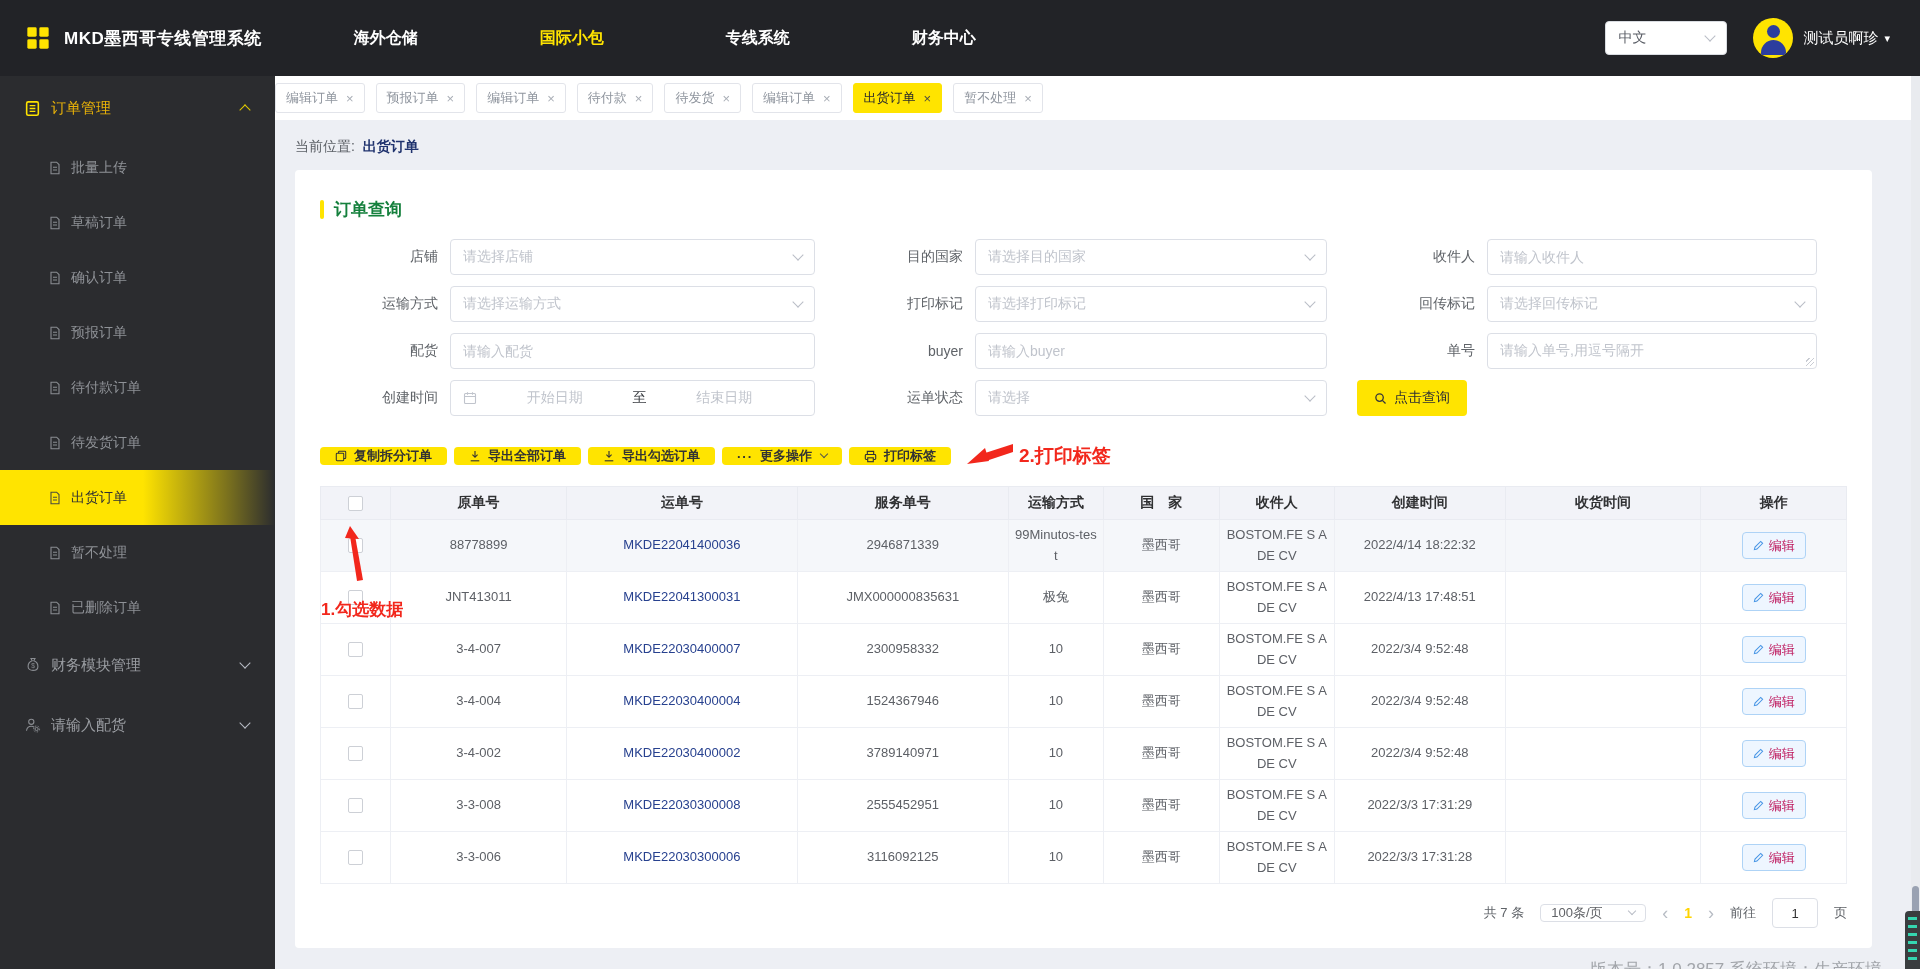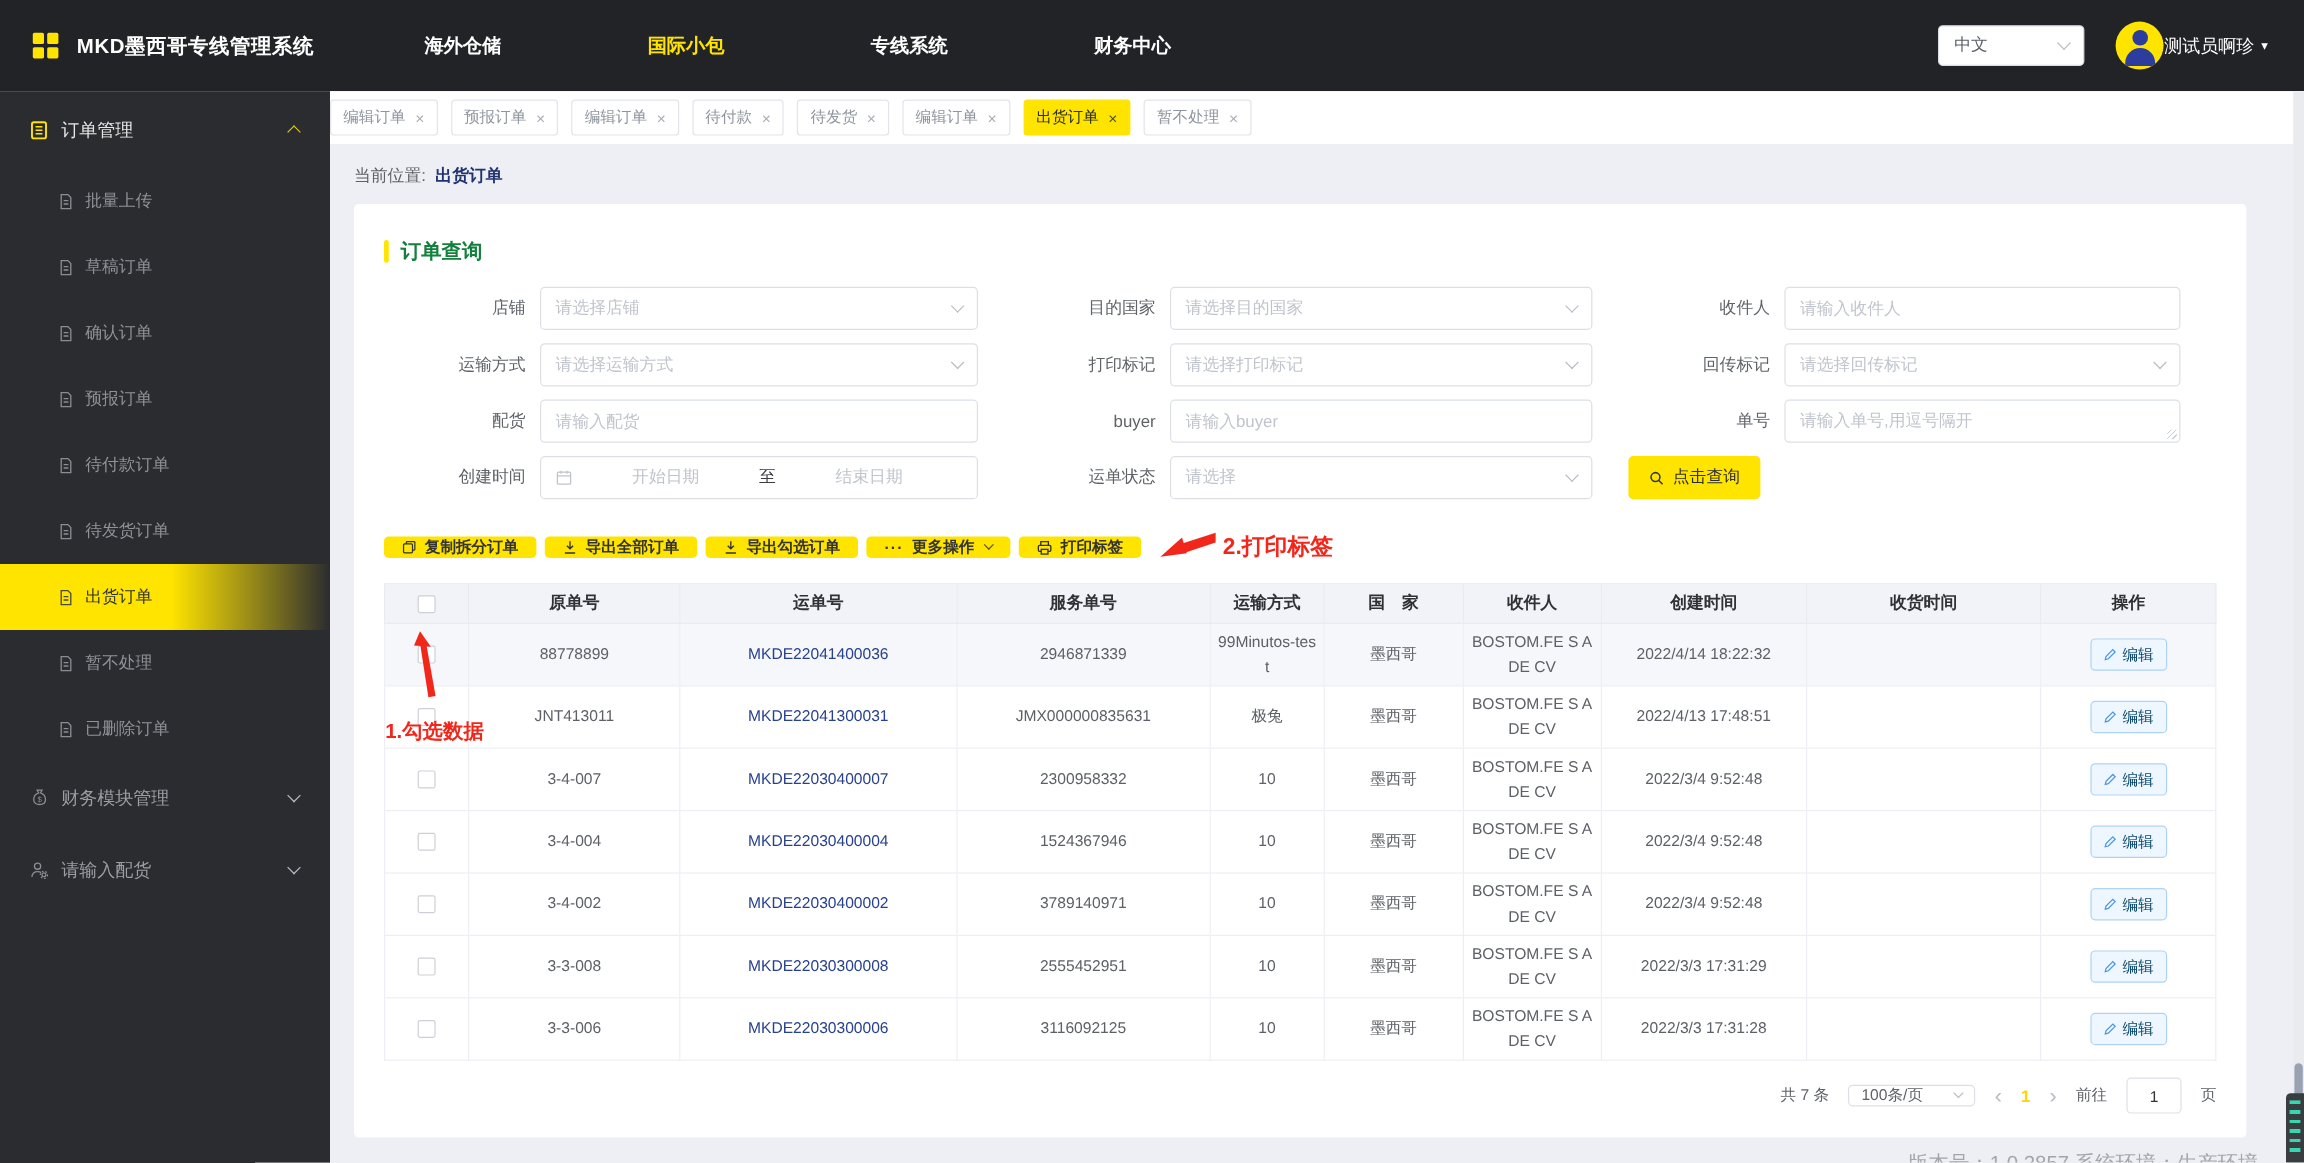--- a/index.html
+++ b/index.html
@@ -9,29 +9,29 @@
 .brand{font-size:17px;font-weight:bold;margin-left:14px;letter-spacing:.5px;white-space:nowrap}
 .nav-items{display:flex;gap:122px;margin-left:92px}
 .nav-item{font-size:16px;font-weight:bold;color:#fff;cursor:pointer;white-space:nowrap}
 .nav-item.active{color:#ffe400}
 .nav-right{margin-left:auto;display:flex;align-items:center}
 .lang-select{width:122px;height:34px;background:#fff;border:1px solid #d9dce1;border-radius:4px;display:flex;align-items:center;padding:0 12px;color:#5a5e66;font-size:14px;cursor:pointer}
 .lang-select .chev{margin-left:auto}
 .avatar{width:40px;height:40px;border-radius:50%;background:#ffe400;position:relative;overflow:hidden;margin-left:26px;flex:none}
 .avatar::before{content:"";position:absolute;top:7px;left:14px;width:13px;height:13px;border-radius:50%;background:#2c3d9e}
 .avatar::after{content:"";position:absolute;top:22px;left:8px;width:25px;height:15px;border-radius:13px 13px 0 0;background:#2c3d9e}
-.username{font-size:15px;white-space:nowrap}
+.username{font-size:15px;margin-left:10px;white-space:nowrap}
 .caret{font-size:11px;margin-left:6px;color:#fff}
 
 .chev{width:8px;height:8px;border-right:1.4px solid #b9bdc6;border-bottom:1.4px solid #b9bdc6;display:inline-block;transform:rotate(45deg);margin-top:-4px}
 .chev.up{transform:rotate(-135deg);margin-top:4px}
 
 .layout{display:flex;height:893px}
 .sidebar{width:275px;background:#2b2c2f;flex:none}
-.side-section{height:64px;display:flex;align-items:center;padding:0 26px 0 24px;color:#e5e5e5;font-size:15px;gap:10px;cursor:pointer}
+.side-section{height:64px;display:flex;align-items:center;padding:0 26px 0 24px;color:#eab308;font-size:15px;gap:10px;cursor:pointer}
 .side-section .chev{border-color:#e3cb00;margin-left:auto}
 .side-sub{height:55px;display:flex;align-items:center;padding-left:48px;gap:9px;color:#8f9297;font-size:14px;cursor:pointer}
 .side-sub.active{background:linear-gradient(90deg,#ffe400 0%,#ffe400 52%,rgba(255,228,0,.35) 84%,rgba(255,228,0,0) 100%);color:#2f3033}
 .side-sub.active svg *{stroke:#4a4b40}
 .side-section2{height:60px;display:flex;align-items:center;padding:0 26px 0 25px;color:#9a9da2;font-size:15px;gap:10px;cursor:pointer}
 .side-section2 .chev{margin-left:auto}
 
 .content{flex:1;display:flex;flex-direction:column;background:#edeff4;position:relative;overflow:hidden}
 .tabbar{background:#fff;height:44px;display:flex;align-items:center;gap:11px;flex:none}
 .tab{height:30px;padding:0 10px;border:1px solid #e2e4ea;border-radius:3px;font-size:13px;color:#8f959e;display:inline-flex;align-items:center;gap:8px;background:#fff;cursor:pointer;white-space:nowrap}
@@ -65,21 +65,21 @@
 .ann2-text{color:#f2271c;font-size:19px;font-weight:bold}
 
 .tablewrap{margin-top:16px;position:relative}
 table{width:100%;border-collapse:collapse;table-layout:fixed;border:1px solid #e9ebf1}
 th{background:#f2f3f8;height:33px;font-size:14px;font-weight:bold;color:#303133;border:1px solid #e9ebf1;text-align:center}
 td{height:52px;font-size:13px;color:#5d6066;text-align:center;border:1px solid #edeff4;padding:2px 6px;line-height:1.55}
 tr.row.hover td{background:#f5f7fa}
 td.link{color:#27418f;cursor:pointer}
 td.brk{word-break:break-all}
 .checkbox{display:inline-block;width:15px;height:15px;border:1px solid #cdd0d6;border-radius:2px;background:#fff;cursor:pointer;vertical-align:middle}
-.edit-btn{display:inline-flex;align-items:center;justify-content:center;gap:5px;width:64px;height:27px;background:#eef6ff;border:1px solid #aed3f6;border-radius:4px;color:#0c4a6e;font-size:13px;cursor:pointer}
+.edit-btn{display:inline-flex;align-items:center;justify-content:center;gap:5px;width:64px;height:27px;background:#eef6ff;border:1px solid #aed3f6;border-radius:4px;color:#be185d;font-size:13px;cursor:pointer}
 .ann1-arrow{position:absolute;left:22px;top:40px;pointer-events:none}
 .ann1-text{position:absolute;left:1px;top:112px;color:#f2271c;font-size:17px;font-weight:bold;pointer-events:none;white-space:nowrap}
 
 .pagination{display:flex;justify-content:flex-end;align-items:center;gap:16px;margin-top:14px;padding-bottom:14px;font-size:13px;color:#5f6368}
 .psel{width:106px;height:18px;border:1px solid #dcdfe6;border-radius:4px;display:flex;align-items:center;padding:0 10px;font-size:13px;color:#606266;cursor:pointer}
 .psel .chev{margin-left:auto;width:6px;height:6px}
 .parrow{color:#b7bcc4;font-size:18px;cursor:pointer;line-height:1}
 .pcur{color:#ffd400;font-weight:bold;font-size:14px}
 .pinput{width:46px;height:30px;border:1px solid #dcdfe6;border-radius:4px;text-align:center;font-size:13px;color:#333;outline:none}
 .footer{text-align:right;padding:10px 38px 0 0;color:#a2a5aa;font-size:17px}

